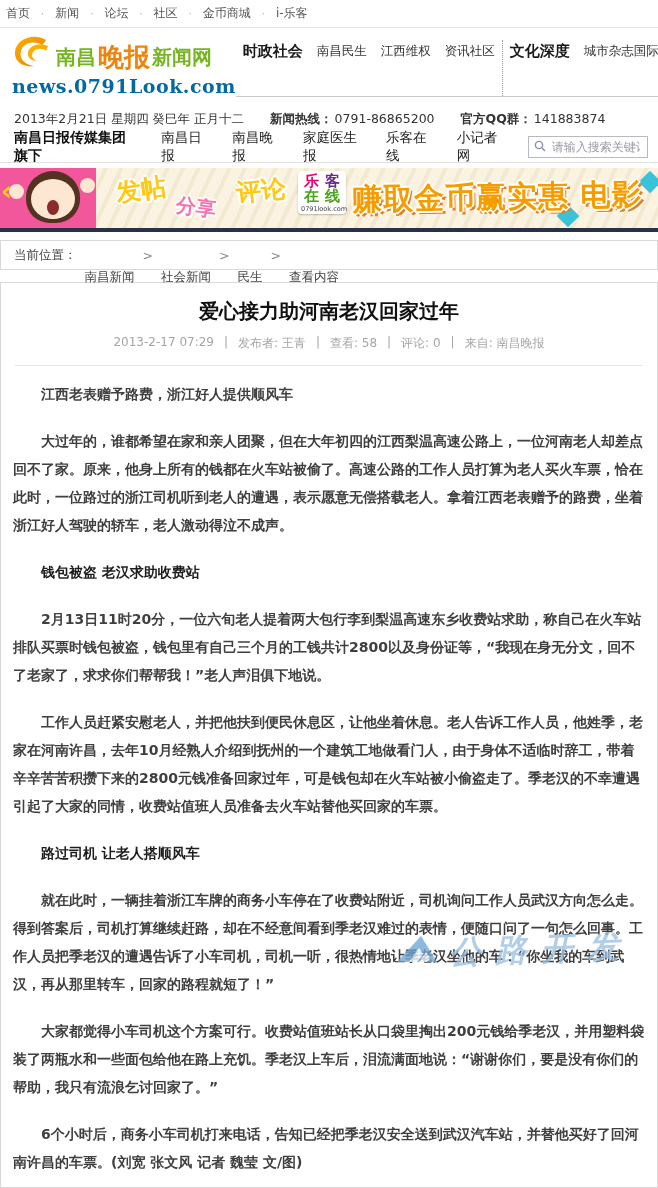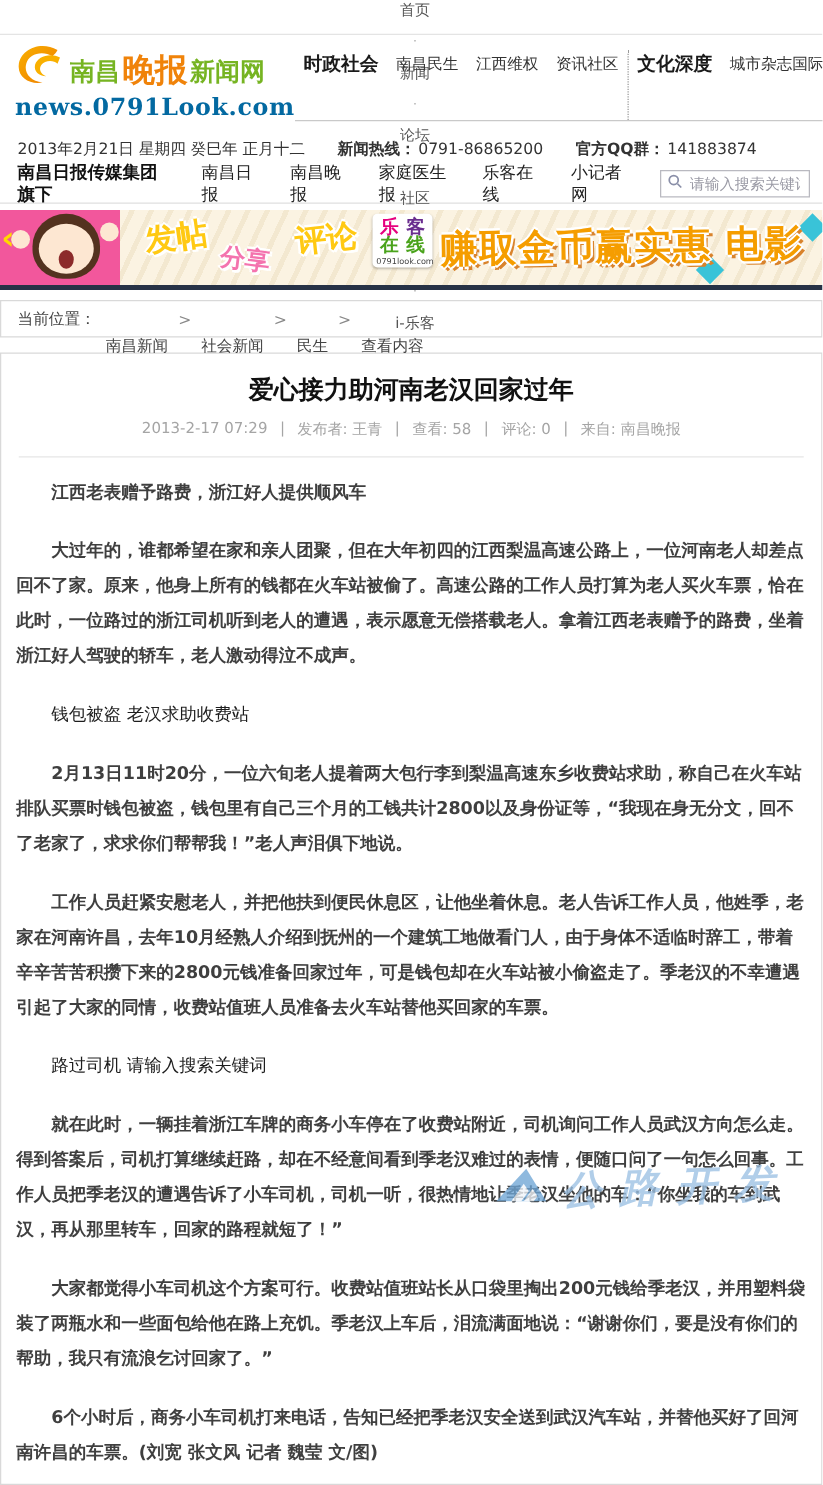--- a/index.html
+++ b/index.html
@@ -3,21 +3,21 @@
 <meta charset="utf-8">
 <style>
   * { box-sizing: border-box; }
   html,body { margin:0; padding:0; }
   body {
     width:658px; height:1188px; overflow:hidden; background:#fff;
     font-family:"DejaVu Sans","Liberation Sans",sans-serif; color:#333;
   }
   
   .topnav { height:28px; border-bottom:1px solid #e4e4e4; padding-left:6px;
-    display:flex; align-items:center; gap:11px; font-size:12px; color:#555;flex-direction:column; }
+    display:flex; align-items:center; gap:11px; font-size:12px; color:#555; }
   .topnav .itm { cursor:pointer; }
   .topnav .dot { color:#aaa; font-size:10px; }
   
   .header { display:flex; height:78px; padding:10px 0 0 12px; }
   .logo { width:228px; }
   .logo-row { display:flex; align-items:flex-end; gap:2px; height:34px; }
   .logo-nc,.logo-web { color:#76b422; font-weight:bold; font-size:20px; line-height:30px; }
   .logo-wb { color:#f0830a; font-weight:bold; font-size:26px; line-height:30px;
     font-family:"DejaVu Serif","Liberation Serif",serif; }
   .logo-url { font-family:"DejaVu Serif","Liberation Serif",serif; font-weight:bold;
@@ -81,21 +81,21 @@
   .crumbs .ci { cursor:pointer;margin-top:44px; }
   .crumbs .cs { color:#888; }
   
   .article { border:1px solid #d9d9d9; height:906px; overflow:hidden; padding:12px 12px 20px; }
   .title { margin:3px 0 10px; text-align:center; font-size:20px; font-weight:bold; color:#111; }
   .meta { display:flex; justify-content:center; gap:10px; font-size:12px; color:#a5a5a5;
     margin-bottom:13px; }
   .divider { border-top:1px solid #e6e6e6; margin:0 2px 10px; }
   .content { position:relative; font-size:14px; color:#3f3f3f; padding-top:4px; }
   .blk { line-height:28px; margin:0 0 19px; text-indent:2em;font-weight:bold; }
-  .hd { font-weight:normal; color:#1d1d1d; }
+  .hd { font-weight:bold; color:#1d1d1d; }
   .watermark { position:absolute; left:382px; top:552px; display:flex; align-items:center;
     gap:10px; opacity:.78; pointer-events:none; }
   .wm-text { font-size:32px; font-weight:bold; font-style:italic; color:#9cc1e4;
     letter-spacing:14px; transform:rotate(-2deg); white-space:nowrap;
     font-family:"DejaVu Serif","Liberation Serif",serif; text-indent:0; }
 </style>
 </head>
 <body>
 
 <div class="topnav">
@@ -251,21 +251,21 @@
     <span>|</span>
     <span>来自: 南昌晚报</span>
   </div>
   <div class="divider"></div>
   <div class="content">
     <div class="blk">江西老表赠予路费，浙江好人提供顺风车</div>
     <div class="blk">大过年的，谁都希望在家和亲人团聚，但在大年初四的江西梨温高速公路上，一位河南老人却差点回不了家。原来，他身上所有的钱都在火车站被偷了。高速公路的工作人员打算为老人买火车票，恰在此时，一位路过的浙江司机听到老人的遭遇，表示愿意无偿搭载老人。拿着江西老表赠予的路费，坐着浙江好人驾驶的轿车，老人激动得泣不成声。</div>
     <div class="blk hd">钱包被盗 老汉求助收费站</div>
     <div class="blk">2月13日11时20分，一位六旬老人提着两大包行李到梨温高速东乡收费站求助，称自己在火车站排队买票时钱包被盗，钱包里有自己三个月的工钱共计2800以及身份证等，“我现在身无分文，回不了老家了，求求你们帮帮我！”老人声泪俱下地说。</div>
     <div class="blk">工作人员赶紧安慰老人，并把他扶到便民休息区，让他坐着休息。老人告诉工作人员，他姓季，老家在河南许昌，去年10月经熟人介绍到抚州的一个建筑工地做看门人，由于身体不适临时辞工，带着辛辛苦苦积攒下来的2800元钱准备回家过年，可是钱包却在火车站被小偷盗走了。季老汉的不幸遭遇引起了大家的同情，收费站值班人员准备去火车站替他买回家的车票。</div>
-    <div class="blk hd">路过司机 请输入搜索关键词</div>
+    <div class="blk hd">路过司机 让老人搭顺风车</div>
     <div class="blk">就在此时，一辆挂着浙江车牌的商务小车停在了收费站附近，司机询问工作人员武汉方向怎么走。得到答案后，司机打算继续赶路，却在不经意间看到季老汉难过的表情，便随口问了一句怎么回事。工作人员把季老汉的遭遇告诉了小车司机，司机一听，很热情地让季老汉坐他的车：“你坐我的车到武汉，再从那里转车，回家的路程就短了！”</div>
     <div class="blk">大家都觉得小车司机这个方案可行。收费站值班站长从口袋里掏出200元钱给季老汉，并用塑料袋装了两瓶水和一些面包给他在路上充饥。季老汉上车后，泪流满面地说：“谢谢你们，要是没有你们的帮助，我只有流浪乞讨回家了。”</div>
     <div class="blk">6个小时后，商务小车司机打来电话，告知已经把季老汉安全送到武汉汽车站，并替他买好了回河南许昌的车票。(刘宽 张文风 记者 魏莹 文/图)</div>
     <div class="watermark">
       <span>
         <svg width="44" height="30" viewBox="0 0 44 30">
           <path d="M2 28 L26 2 L42 28 Z" fill="#6fa6d6"></path>
           <path d="M14 28 L24 14 L28 20 L22 28 Z" fill="#fff" opacity=".9"></path>
           <path d="M24 28 L31 18 L35 24 L32 28 Z" fill="#fff" opacity=".9"></path>
         </svg>

